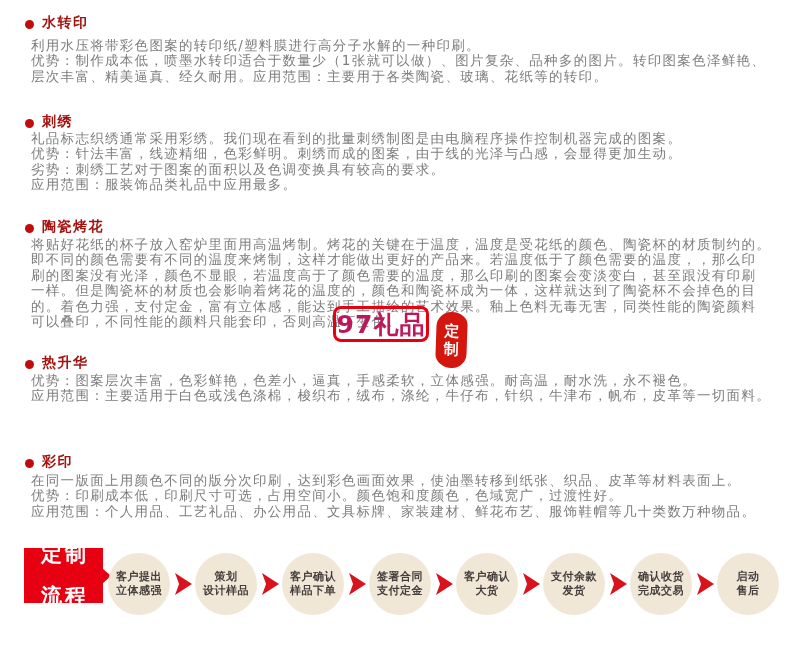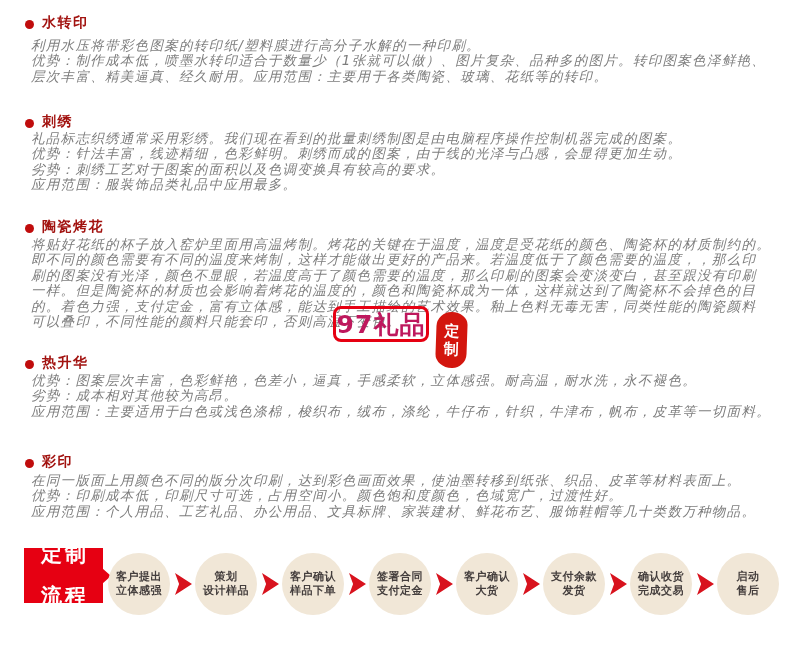--- a/index.html
+++ b/index.html
@@ -2,21 +2,21 @@
 <html><head>
 <meta charset="utf-8">
 <style>
   html,body{margin:0;padding:0;}
   body{
     width:800px;height:648px;background:#ffffff;position:relative;overflow:hidden;
     font-family:"DejaVu Sans","Liberation Sans",sans-serif;
   }
   .sec-bullet{position:absolute;left:25px;width:9px;height:9px;border-radius:50%;background:#c00c0c;}
   .sec-title{position:absolute;left:42px;color:#a21310;font-size:14px;font-weight:bold;letter-spacing:1.5px;white-space:nowrap;}
-  .sec-body{position:absolute;left:31px;color:#7d7d7d;font-size:13.5px;letter-spacing:1.3px;font-style:italic;}
+  .sec-body{position:absolute;left:31px;color:#7d7d7d;font-size:13.5px;letter-spacing:1.3px;}
   .sec-body .bl{white-space:nowrap;height:15.4px;line-height:15.4px;}
   
   #b1{top:20px}#t1{top:14px}#bd1{top:38px}
   #b2{top:119px}#t2{top:113px}#bd2{top:131px}
   #b3{top:224px}#t3{top:218px}#bd3{top:237px}
   #b4{top:360px}#t4{top:354px}#bd4{top:373px}
   #b5{top:459px}#t5{top:453px}#bd5{top:473px}
 
   
   .logo-box{
@@ -91,21 +91,20 @@
 <div class="logo-box">97礼品</div>
 <div class="seal">
   <span>定</span>
   <span>制</span>
 </div>
 
 <span id="b4" class="sec-bullet"></span>
 <div id="t4" class="sec-title">热升华</div>
 <div id="bd4" class="sec-body">
   <div class="bl">优势：图案层次丰富，色彩鲜艳，色差小，逼真，手感柔软，立体感强。耐高温，耐水洗，永不褪色。</div>
-  <div class="bl">劣势：成本相对其他较为高昂。</div>
   <div class="bl">应用范围：主要适用于白色或浅色涤棉，梭织布，绒布，涤纶，牛仔布，针织，牛津布，帆布，皮革等一切面料。</div>
 </div>
 
 <span id="b5" class="sec-bullet"></span>
 <div id="t5" class="sec-title">彩印</div>
 <div id="bd5" class="sec-body">
   <div class="bl">在同一版面上用颜色不同的版分次印刷，达到彩色画面效果，使油墨转移到纸张、织品、皮革等材料表面上。</div>
   <div class="bl">优势：印刷成本低，印刷尺寸可选，占用空间小。颜色饱和度颜色，色域宽广，过渡性好。</div>
   <div class="bl">应用范围：个人用品、工艺礼品、办公用品、文具标牌、家装建材、鲜花布艺、服饰鞋帽等几十类数万种物品。</div>
 </div>

